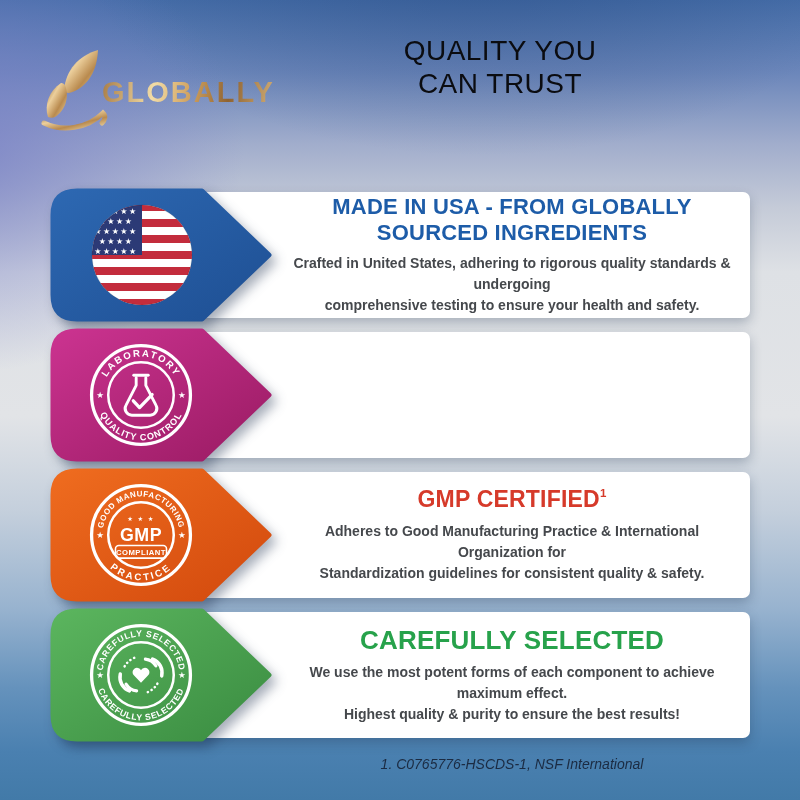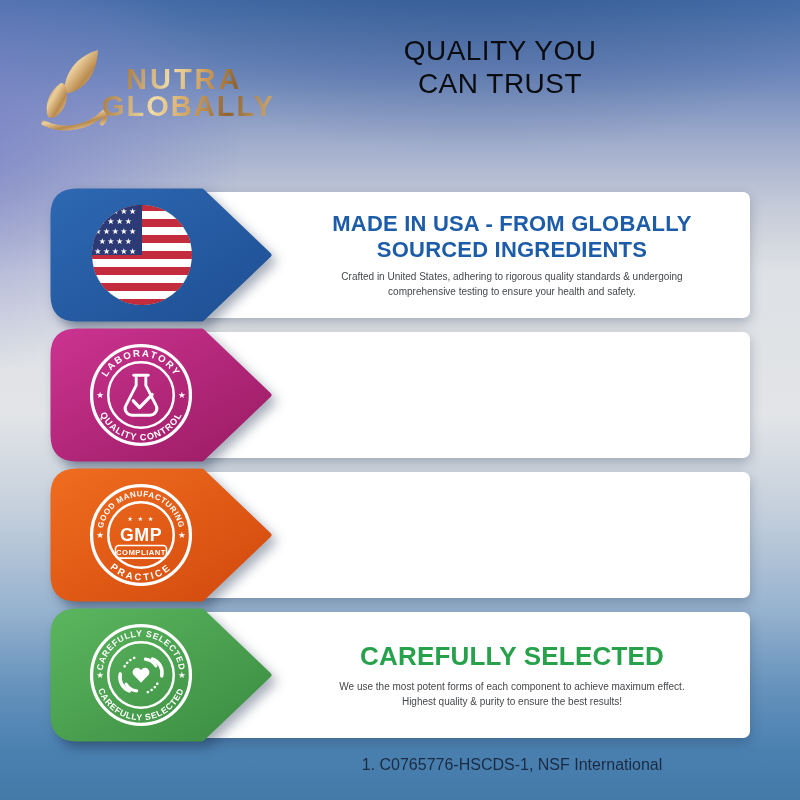--- a/index.html
+++ b/index.html
@@ -41,24 +41,24 @@
   .seal-flag{left:40px;top:15px;width:104px;height:104px;}
   .content{
     position:absolute;left:232px;top:0;width:460px;height:134px;
     display:flex;flex-direction:column;align-items:center;justify-content:center;gap:7px;text-align:center;
   }
   .heading{font-weight:bold;font-size:22px;line-height:1.18;letter-spacing:.2px;white-space:pre-line;}
   .row-lab .heading{font-size:21.5px}
   .row-gmp .heading{font-size:23px}
   .row-selected .heading{font-size:26px}
   .heading sup{font-size:.5em;position:relative;top:-.15em;font-weight:bold;}
-  .body-text{font-size:10px;color:#45484c;line-height:1.5;white-space:pre-line;}
+  .body-text{font-size:14px;color:#45484c;line-height:1.5;white-space:pre-line;font-weight:bold;}
   .footnote{
     position:absolute;left:282px;top:756px;width:460px;text-align:center;
-    font-size:16px;color:#1b2b42;
+    font-size:14px;color:#1b2b42;font-style:italic;
   }
 </style>
 </head>
 <body>
 
 <div class="canvas">
 
   <div class="logo">
     <svg class="leaf" viewBox="0 0 78 90" aria-hidden="true">
       <defs>
@@ -67,21 +67,20 @@
           <stop offset="0.35" stop-color="#eccf9c"></stop>
           <stop offset="0.65" stop-color="#b98a4e"></stop>
           <stop offset="1" stop-color="#f0d9a8"></stop>
         </linearGradient>
       </defs>
       <path fill="url(#goldgrad)" d="M58,2 C38,8 26,22 24,42 C25,44.5 28,45.5 31,44.5 C49,38 57,22 58,2 Z"></path>
       <path fill="url(#goldgrad)" d="M21,35 C9,43 4,57 8,69 C10,70 13,70 15,69 C27,61 29,47 25,37 C23.5,35.2 22,34.6 21,35 Z"></path>
       <path fill="none" stroke="url(#goldgrad)" stroke-width="5" stroke-linecap="round" d="M4,75 C22,84 47,81 63,65 C66,68 65,72 62,75"></path>
     </svg>
     <div class="brand">
-      <div class="gold-text brand-line1">NUTRA</div>
       <div class="gold-text brand-line2">
         <span>GLOBALLY</span>
           <span class="reg">®</span>
       </div>
     </div>
   </div>
 
   <div class="title">QUALITY YOU
 CAN TRUST</div>
 
@@ -194,20 +193,25 @@
       </text>
       <text x="12.5" y="58.5" fill="#ffffff" font-size="9" text-anchor="middle">★</text>
       <text x="97.5" y="58.5" fill="#ffffff" font-size="9" text-anchor="middle">★</text>
       <g fill="#ffffff" text-anchor="middle">
         <text x="55" y="41" font-size="6.5" letter-spacing="1.5">★ ★ ★</text>
         <text x="55" y="61" font-size="18.5" font-weight="bold" letter-spacing="0.5">GMP</text>
         <rect x="28.5" y="66" width="53" height="13" rx="3.5" fill="none" stroke="#ffffff" stroke-width="1.6"></rect>
         <text x="55" y="75.5" font-size="8" font-weight="bold" letter-spacing="0.5">COMPLIANT</text>
       </g>
     </svg>
+    <div class="content">
+      <div class="heading" style="color: rgb(214, 58, 42);"><span>GMP CERTIFIED</span><sup>1</sup></div>
+      <div class="body-text">Adheres to Good Manufacturing Practice &amp; International Organization for
+Standardization guidelines for consistent quality &amp; safety.</div>
+    </div>
   </div>
 
   <div class="row row-selected">
     <div class="card"></div>
     <svg class="badge" viewBox="0 0 222 134" aria-hidden="true">
       <defs>
         <linearGradient id="bg3" x1="0" y1="0" x2="1" y2="1">
           <stop offset="0" stop-color="#5bb55e"></stop>
           <stop offset="1" stop-color="#3a8c41"></stop>
         </linearGradient>

